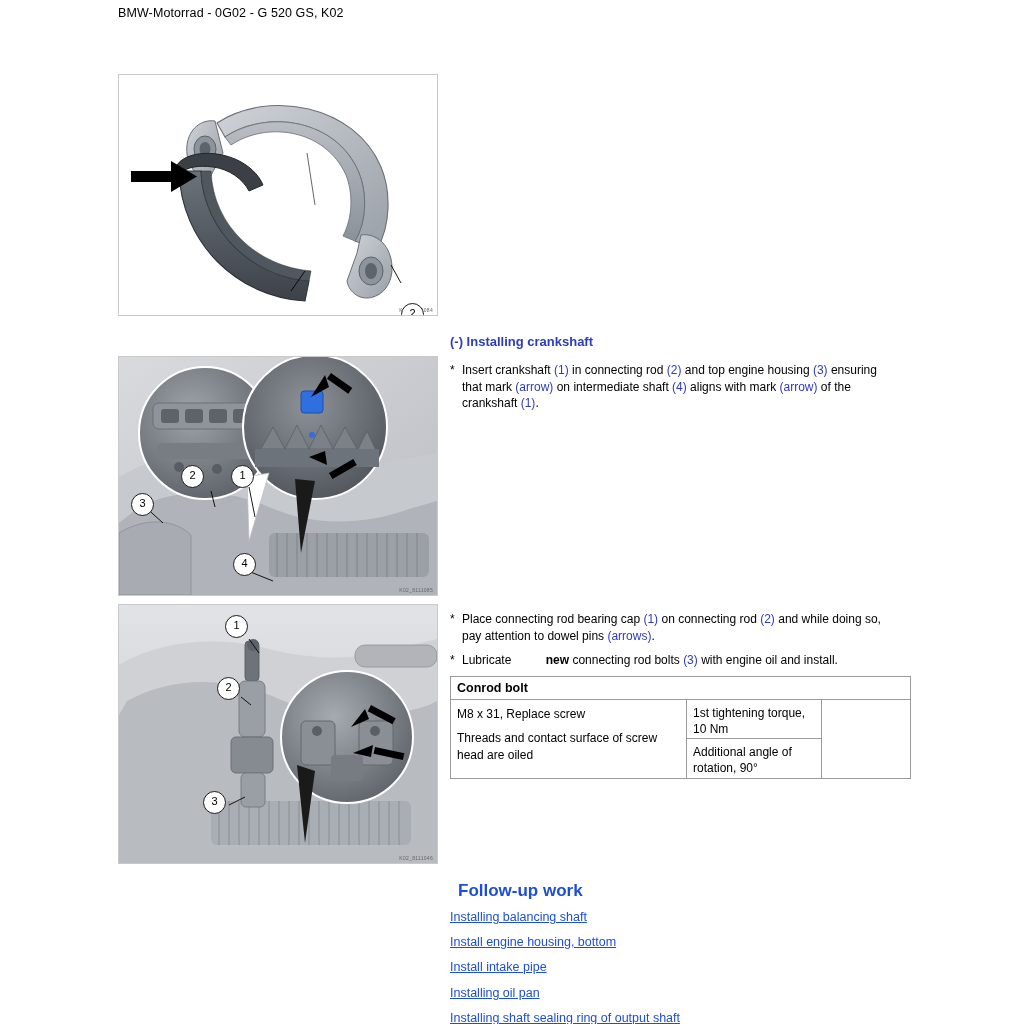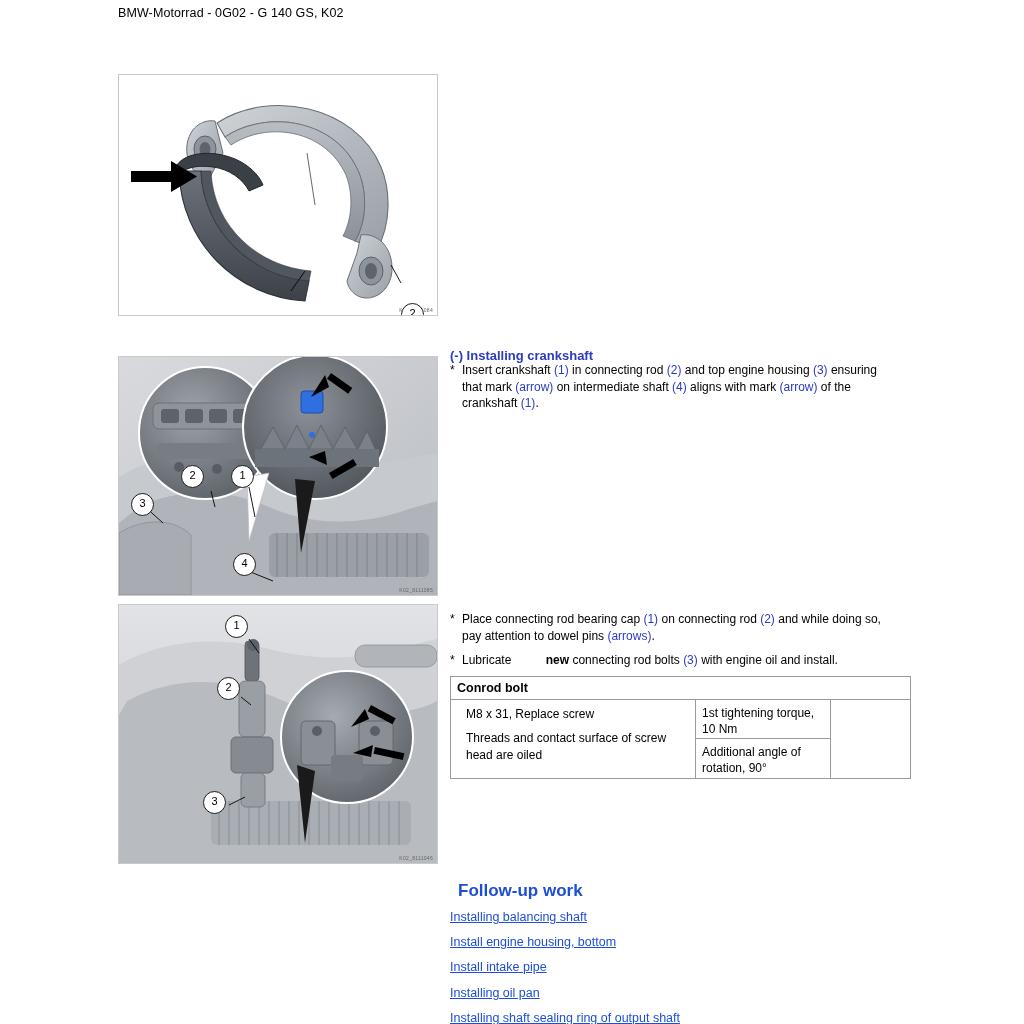--- a/index.html
+++ b/index.html
@@ -128,21 +128,20 @@
   .tt-body {
     display: flex;
   }
   .tt-left {
     width: 236px;
     border-right: 1px solid #9a9a9a;
     padding: 6px 0 6px 6px;
     box-sizing: border-box;
     font-size: 12px;
     line-height: 17px;
-    margin-left: 9px;
   }
   .tt-left .row-gap { height: 7px; }
   .tt-mid {
     width: 135px;
     border-right: 1px solid #9a9a9a;
     box-sizing: border-box;
   }
   .tt-mid .cell {
     padding: 5px 6px;
     font-size: 12px;
@@ -169,21 +168,21 @@
     font-size: 12.5px;
     color: #1d4ed8;
   }
   svg { display: block; }
 </style>
 </head>
 <body>
 
 <div class="page">
 
-  <div class="doc-header">BMW-Motorrad - 0G02 - G 140 GS, K02</div>
+  <div class="doc-header">BMW-Motorrad - 0G02 - G 520 GS, K02</div>
 
   <div class="figure fig1">
     <svg width="318" height="240" viewBox="0 0 318 240">
       <defs>
         <linearGradient id="g1" x1="0" y1="0" x2="0" y2="1">
           <stop offset="0%" stop-color="#b9bec4"></stop>
           <stop offset="100%" stop-color="#8b9199"></stop>
         </linearGradient>
         <linearGradient id="g2" x1="0" y1="0" x2="1" y2="1">
           <stop offset="0%" stop-color="#cfd3d8"></stop>
@@ -220,21 +219,21 @@
       <g>
         <rect x="12" y="96" width="40" height="11" fill="#000"></rect>
         <polygon points="52,86 78,101.5 52,117" fill="#000"></polygon>
       </g>
     </svg>
 
     <div class="callout" style="left:282px; top:228px;">2</div>
     <div class="fig-code">K02_8111084</div>
   </div>
 
-  <div class="section-title" style="left:450px; top:334px; width:430px;margin-top:14px;">(-) Installing crankshaft</div>
+  <div class="section-title" style="left:450px; top:334px; width:430px;">(-) Installing crankshaft</div>
 
   <div class="body-block" style="left:450px; top:362px; width:448px;">
     <span class="bullet">*</span>
     <span class="txt">Insert crankshaft <span class="bl">(1)</span> in connecting rod <span class="bl">(2)</span> and top engine housing <span class="bl">(3)</span> ensuring that mark <span class="bl">(arrow)</span> on intermediate shaft <span class="bl">(4)</span> aligns with mark <span class="bl">(arrow)</span> of the crankshaft <span class="bl">(1)</span>.</span>
   </div>
 
   <div class="figure fig2">
     <svg width="318" height="238" viewBox="0 0 318 238">
       <defs>
         <linearGradient id="bg2" x1="0" y1="0" x2="1" y2="1">

